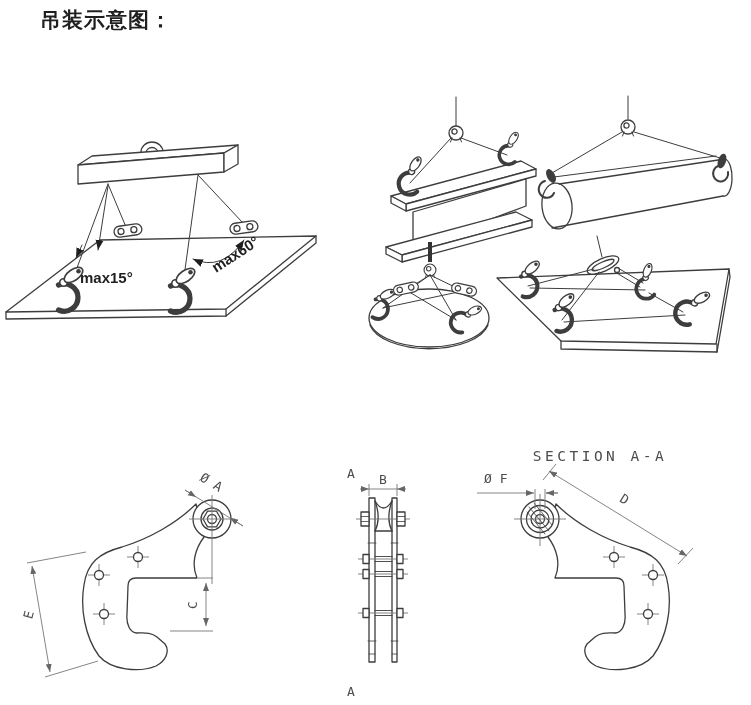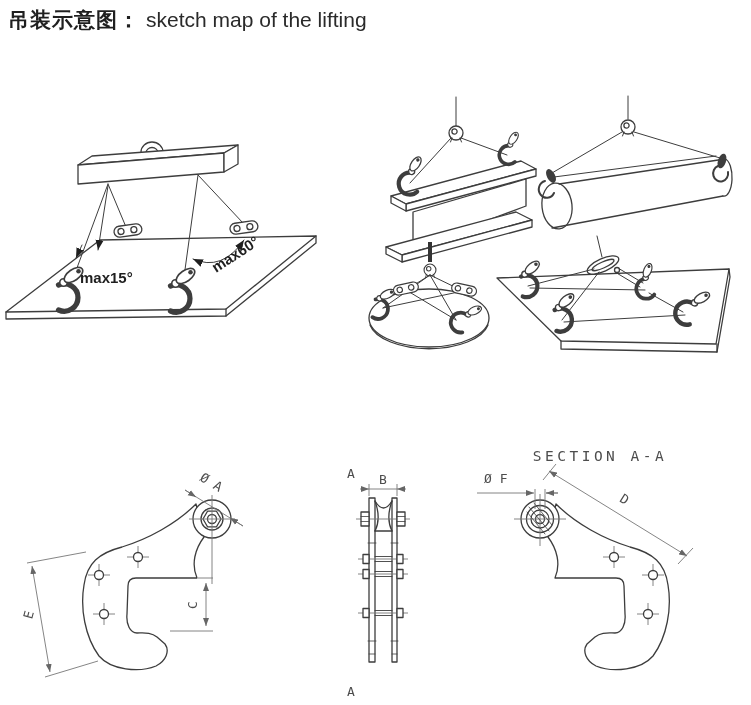--- a/index.html
+++ b/index.html
@@ -1,38 +1,37 @@
 <!DOCTYPE html>
 <html><head>
 <meta charset="utf-8">
 <style>
   html,body{margin:0;padding:0;background:#fff;}
   #page{position:relative;width:751px;height:705px;background:#fff;overflow:hidden;
         font-family:"Liberation Sans",sans-serif;}
   #titlebar{position:absolute;left:8px;top:6px;display:flex;align-items:baseline;gap:6px;}
-  #title-zh{font-family:"DejaVu Sans",sans-serif;font-weight:700;font-size:21px;color:#1f1f1f;letter-spacing:1px;}
+  #title-zh{font-family:"DejaVu Sans",sans-serif;font-weight:700;font-size:21px;color:#1f1f1f;letter-spacing:1px;margin-left:32px;}
   #title-en{font-family:"Liberation Sans",sans-serif;font-weight:400;font-size:21px;color:#2a2a2a;}
   svg{position:absolute;left:0;top:0;}
   .ln{stroke:#3d3d3d;fill:none;stroke-width:1.3;stroke-linecap:round;stroke-linejoin:round;}
   .lnt{stroke:#3d3d3d;fill:none;stroke-width:1;stroke-linecap:round;}
   .lnw{stroke:#3d3d3d;fill:#fff;stroke-width:1.3;stroke-linejoin:round;}
   .lnf{fill:#3d3d3d;stroke:none;}
   .dim{stroke:#777;fill:none;stroke-width:0.9;}
   .cad{font-family:"DejaVu Sans Mono",monospace;font-size:13px;fill:#4d4d4d;}
   .cads{font-family:"DejaVu Sans Mono",monospace;font-size:14.5px;fill:#4d4d4d;letter-spacing:3.5px;}
   .ann{font-family:"Liberation Sans",sans-serif;font-weight:700;font-size:15px;fill:#1f1f1f;}
 </style>
 </head>
 <body>
 
 <div id="page">
 
   <div id="titlebar">
     <span id="title-zh">吊装示意图：</span>
-    <span id="title-en">sketch map of the lifting</span>
   </div>
 
   <svg width="751" height="705" viewBox="0 0 751 705">
     <defs>
 
       <marker id="da" markerWidth="9" markerHeight="8" refX="8" refY="4" orient="auto-start-reverse" markerUnits="userSpaceOnUse">
         <path d="M0,1 L8,4 L0,7 Z" fill="#666"></path>
       </marker>
 
       <marker id="aa" markerWidth="11" markerHeight="9" refX="10" refY="4.5" orient="auto-start-reverse" markerUnits="userSpaceOnUse">

